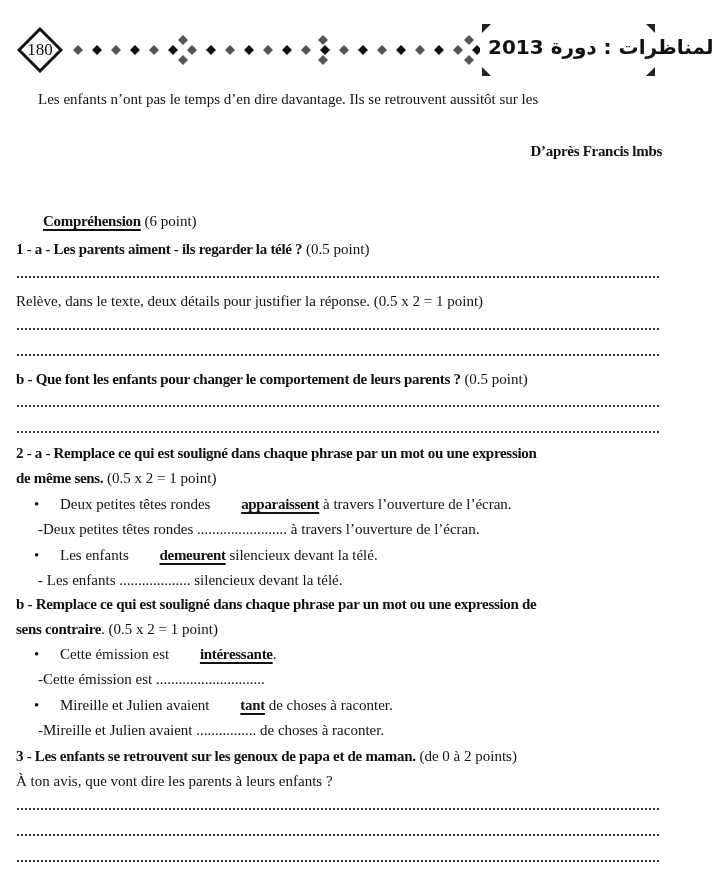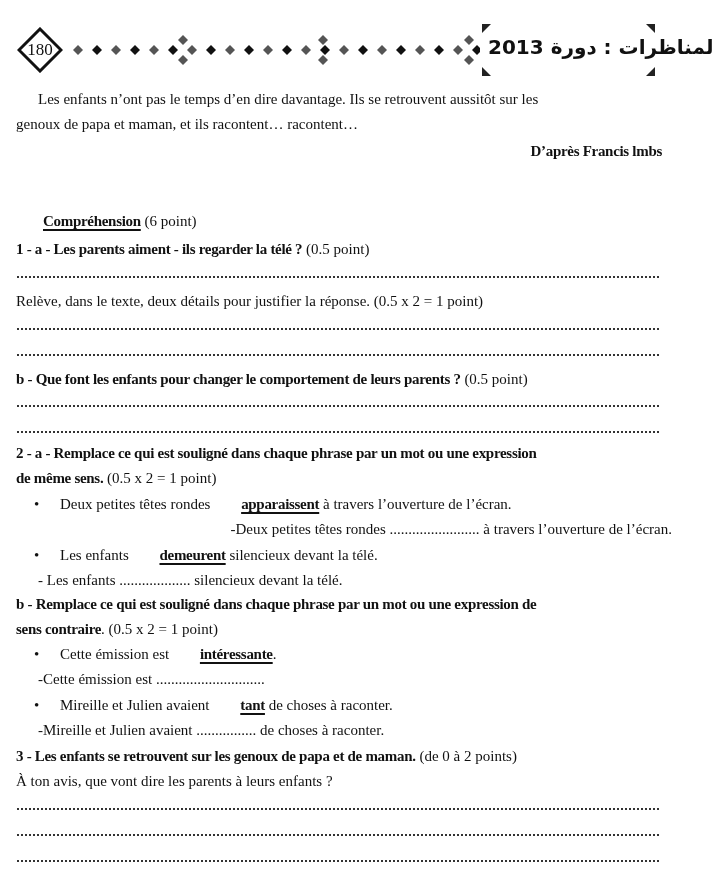--- a/index.html
+++ b/index.html
@@ -86,21 +86,20 @@
         <polygon points="399,28 404,33 399,38 394,33" fill="#555"></polygon>
       </svg>
     <div class="corner c-tl"></div>
     <div class="corner c-bl"></div>
     <div class="corner c-tr"></div>
     <div class="corner c-br"></div>
     <div class="header-title">المناظرات : دورة 2013</div>
   </div>
 
   <div class="line" style="top:88px; padding-left:22px;">Les enfants n’ont pas le temps d’en dire davantage. Ils se retrouvent aussitôt sur les</div>
-  <div class="line" style="top:113px;">genoux de papa et maman, et ils racontent… racontent…</div>
   <div class="line right b" style="top:140px;">D’après Francis lmbs</div>
 
   <div class="line" style="top:210px;">
     <span class="b u">Compréhension</span><span> (6 point)</span>
   </div>
 
   <div class="line" style="top:238px;">
     <span class="b">1 - a - Les parents aiment - ils regarder la télé ?</span><span> (0.5 point)</span>
   </div>
   <div class="dotted" style="top:276px;"></div>
@@ -114,21 +113,21 @@
   <div class="dotted" style="top:405px;"></div>
   <div class="dotted" style="top:431px;"></div>
 
   <div class="line b" style="top:442px;">2 - a - Remplace ce qui est souligné dans chaque phrase par un mot ou une expression</div>
   <div class="line" style="top:467px;">
     <span class="b">de même sens.</span><span> (0.5 x 2 = 1 point)</span>
   </div>
   <div class="line" style="top:493px;">
     <span class="bullet">•</span><span>Deux petites têtes rondes </span><span class="b u">apparaissent</span><span> à travers l’ouverture de l’écran.</span>
   </div>
-  <div class="line indent" style="top:518px;text-align:right;">-Deux petites têtes rondes ........................ à travers l’ouverture de l’écran.</div>
+  <div class="line indent" style="top:518px;">-Deux petites têtes rondes ........................ à travers l’ouverture de l’écran.</div>
   <div class="line" style="top:544px;">
     <span class="bullet">•</span><span>Les enfants </span><span class="b u">demeurent</span><span> silencieux devant la télé.</span>
   </div>
   <div class="line indent" style="top:569px;">- Les enfants ................... silencieux devant la télé.</div>
 
   <div class="line b" style="top:593px;">b - Remplace ce qui est souligné dans chaque phrase par un mot ou une expression de</div>
   <div class="line" style="top:618px;">
     <span class="b">sens contraire</span><span>. (0.5 x 2 = 1 point)</span>
   </div>
   <div class="line" style="top:643px;">

